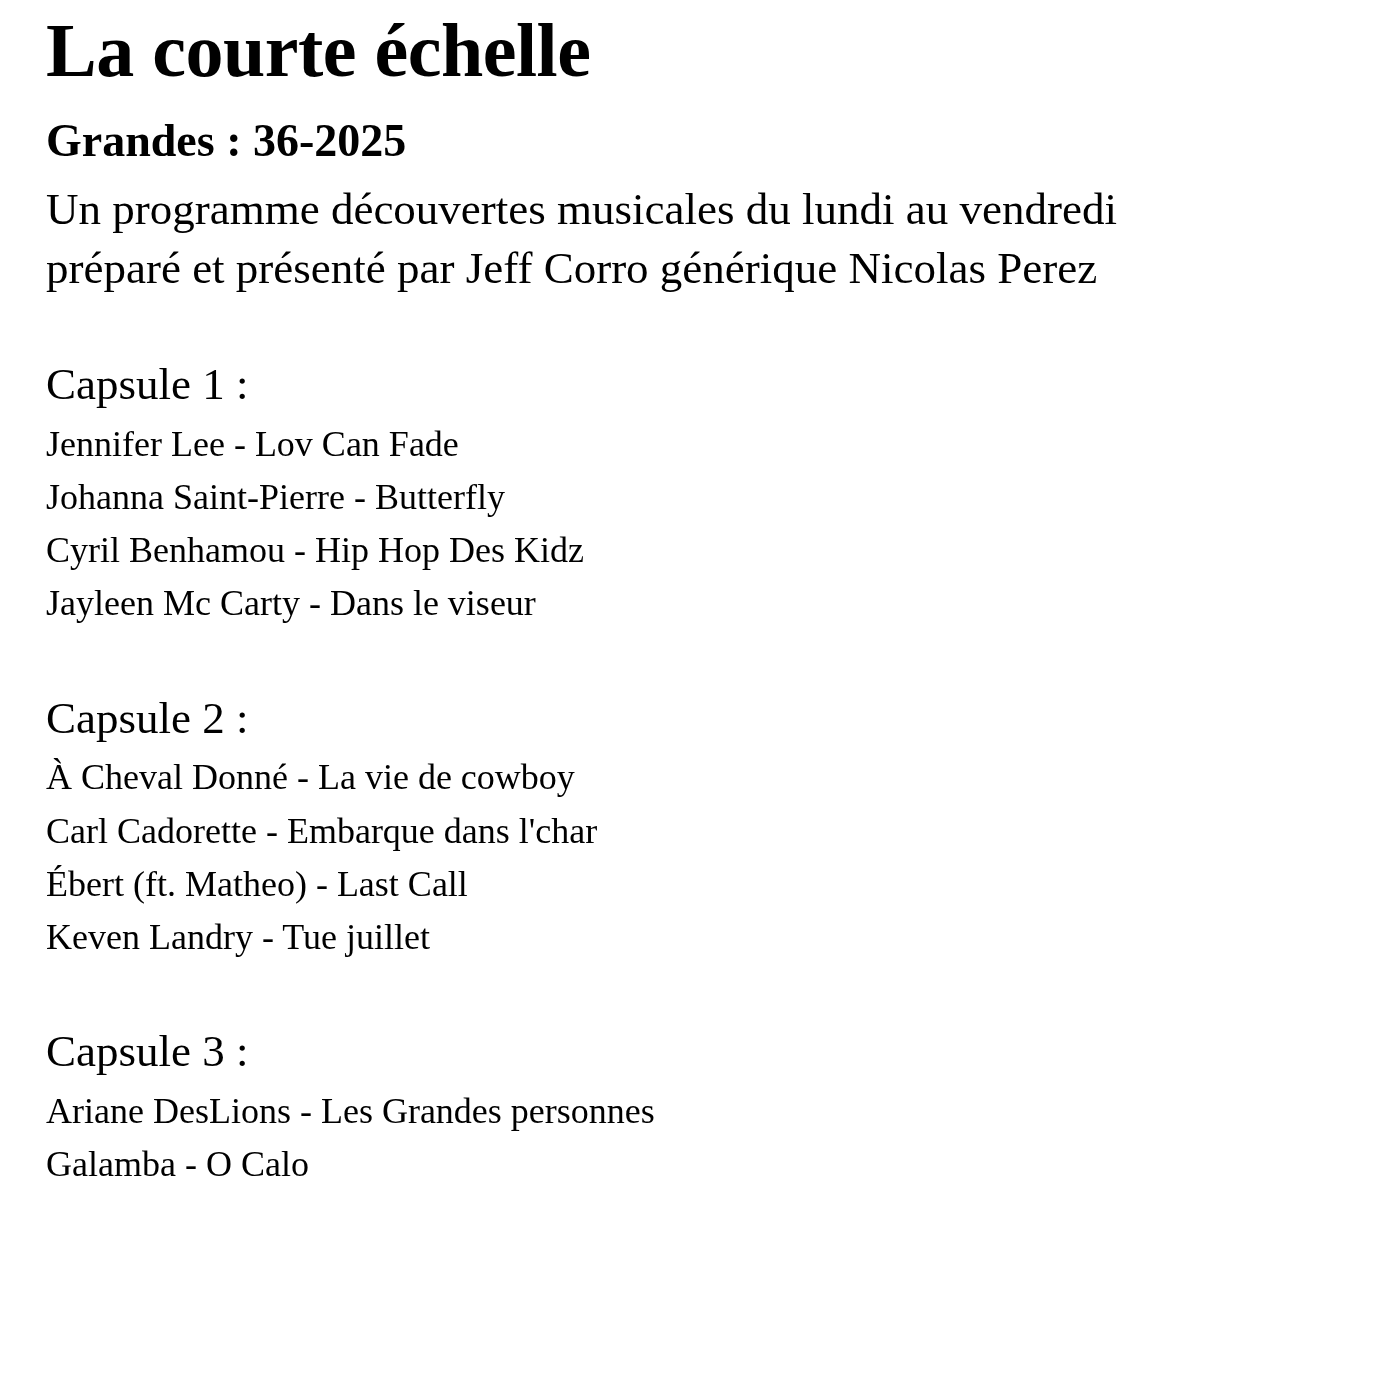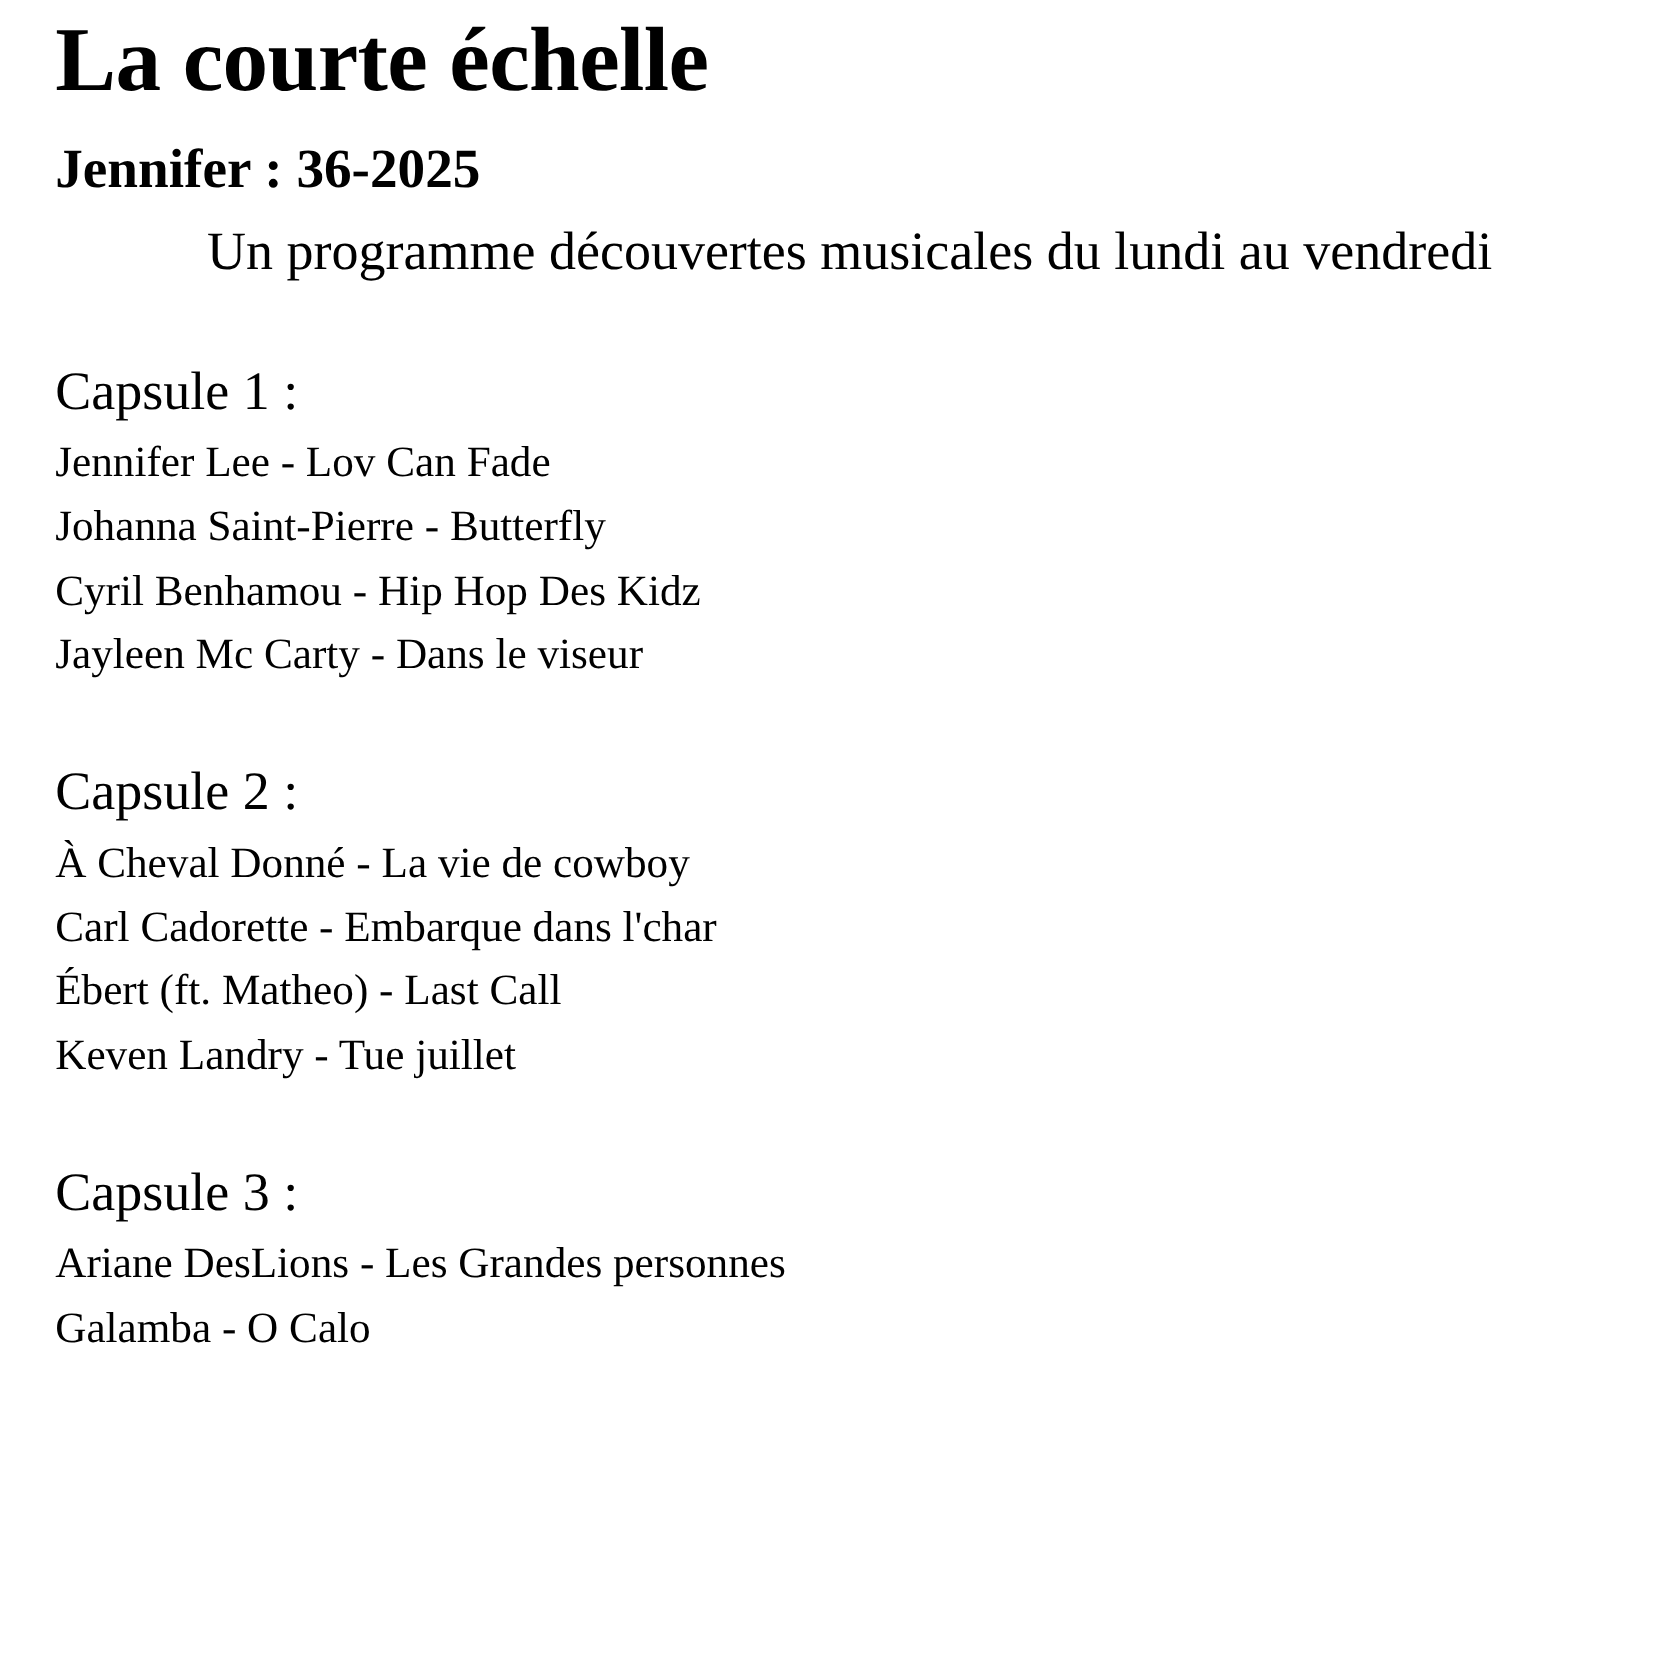--- a/index.html
+++ b/index.html
@@ -37,21 +37,20 @@
     white-space: pre;
   }
   .intro {
     font-size: 45px;
     line-height: 1.30;
     margin: 0;
   }
   .intro-line {
     display: block;
     white-space: pre;
-    text-align: center;
   }
   .blank {
     height: 54px;
   }
   .capsule {
     margin: 0;
   }
   .capsule-title {
     font-size: 45px;
     line-height: 1.48;
@@ -63,24 +62,25 @@
     white-space: pre;
   }
 </style>
 </head>
 <body>
 
 <div class="page">
 
   <h1 class="doc-title">La courte échelle</h1>
 
-  <div class="week-line"><span>Jennifer : </span><span>36-2025</span></div>
+  <div class="week-line"><span>Grandes : </span><span>36-2025</span></div>
 
   <p class="intro">
     <span class="intro-line">Un programme découvertes musicales du lundi au vendredi</span>
+    <span class="intro-line">préparé et présenté par Jeff Corro générique Nicolas Perez</span>
   </p>
 
   <div class="blank"></div>
 
   <div class="capsule">
     <div class="capsule-title">Capsule 1 :</div>
     <div class="track">Jennifer Lee - Lov Can Fade</div>
     <div class="track">Johanna Saint-Pierre - Butterfly</div>
     <div class="track">Cyril Benhamou - Hip Hop Des Kidz</div>
     <div class="track">Jayleen Mc Carty - Dans le viseur</div>

